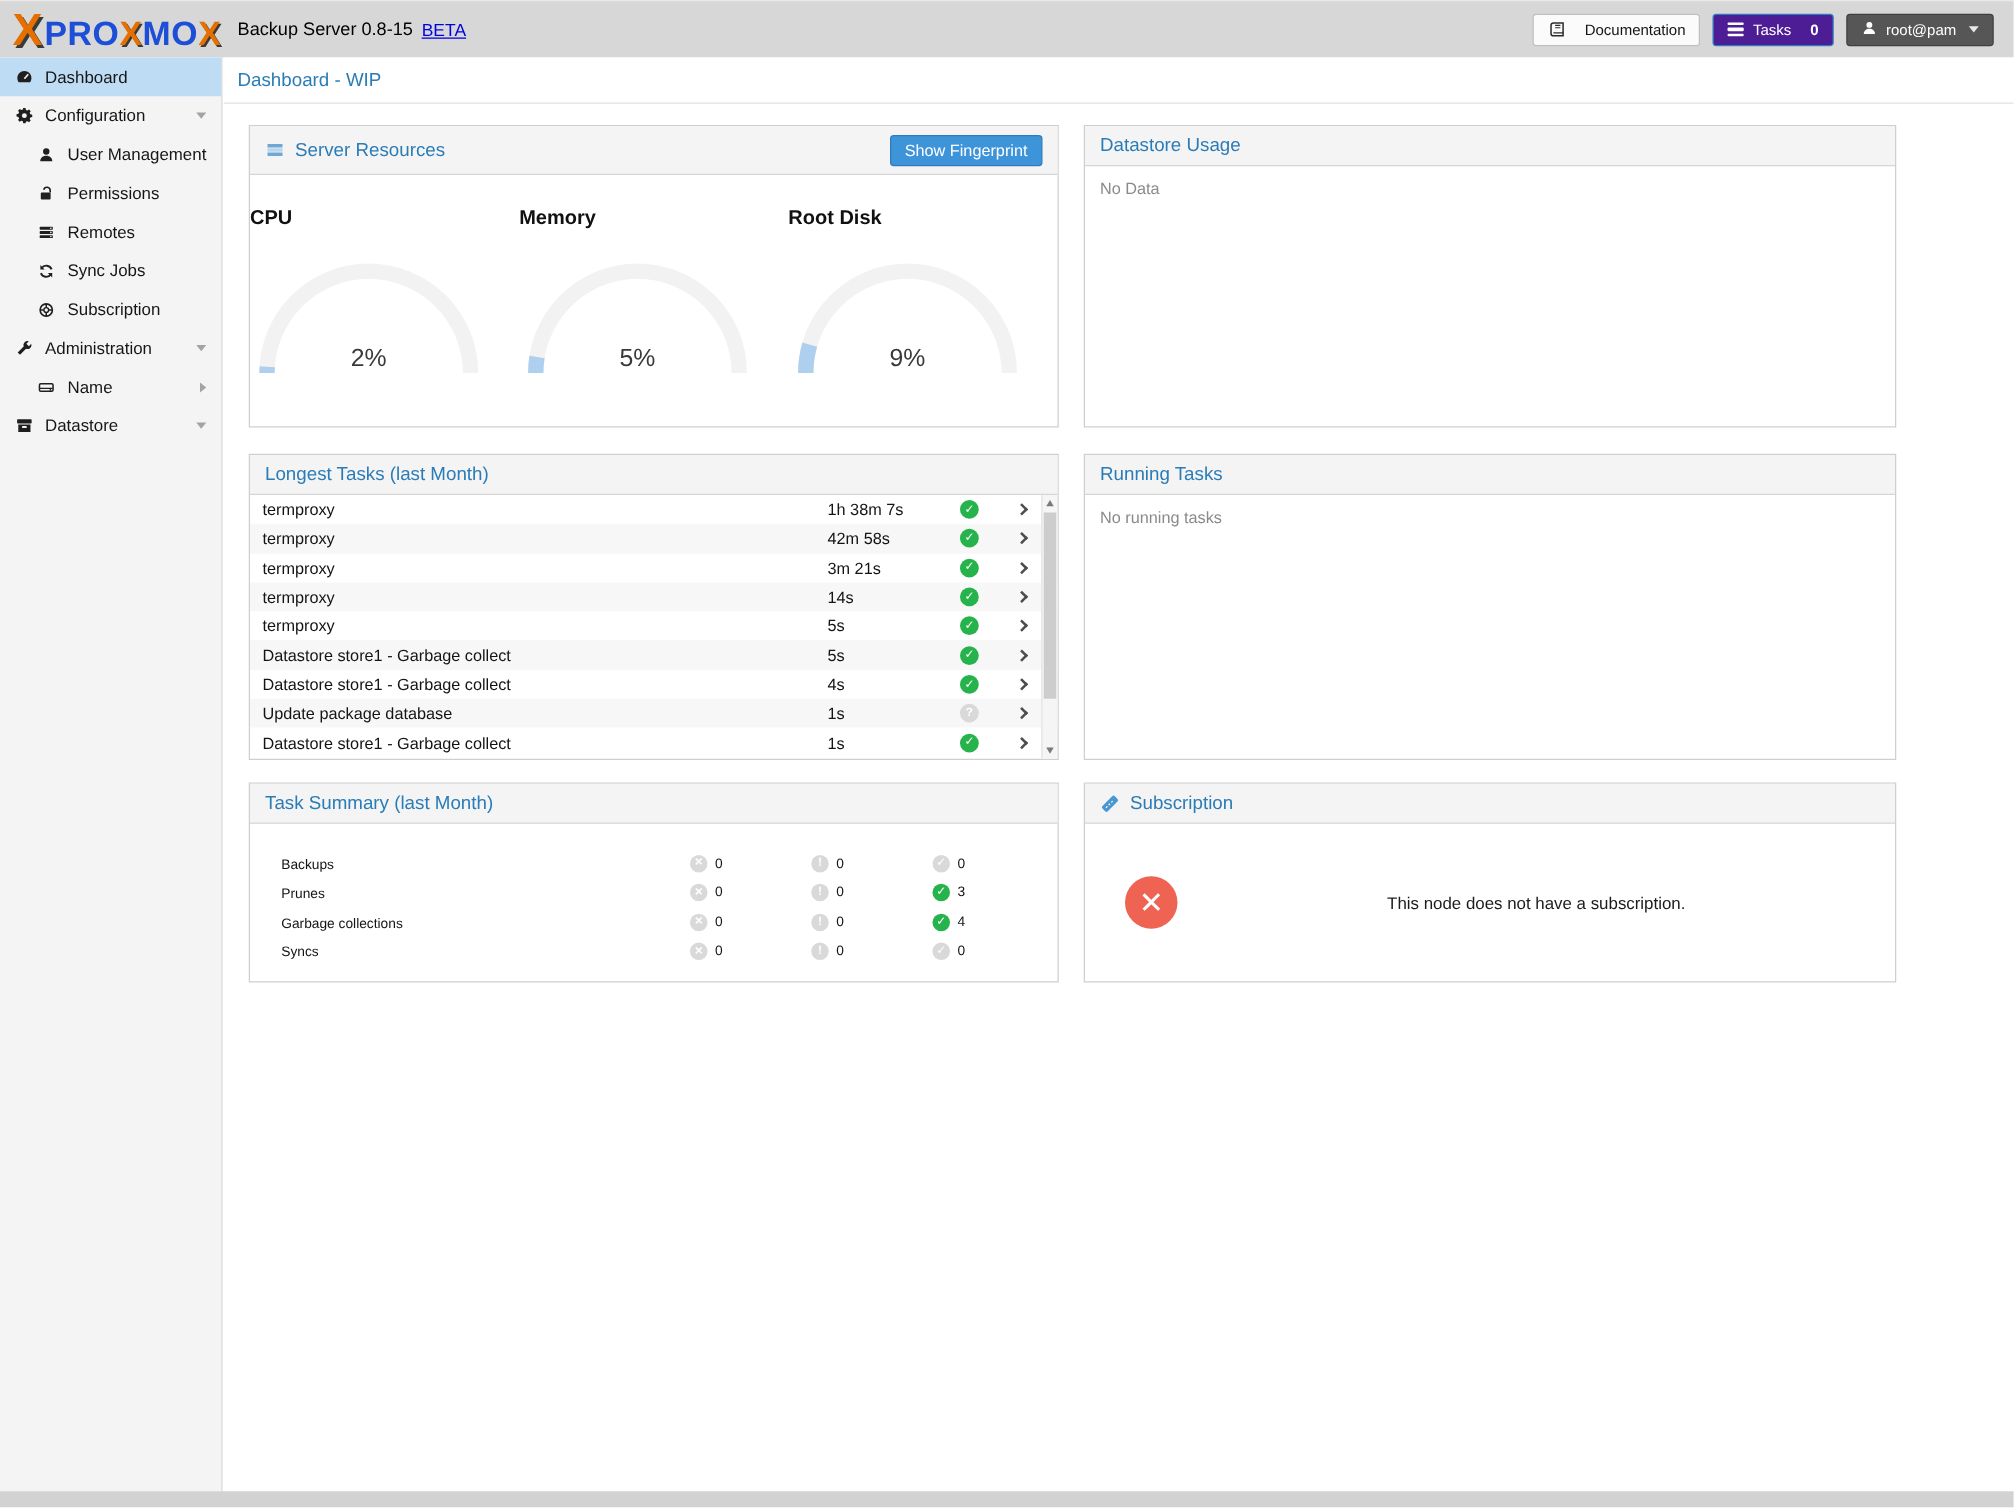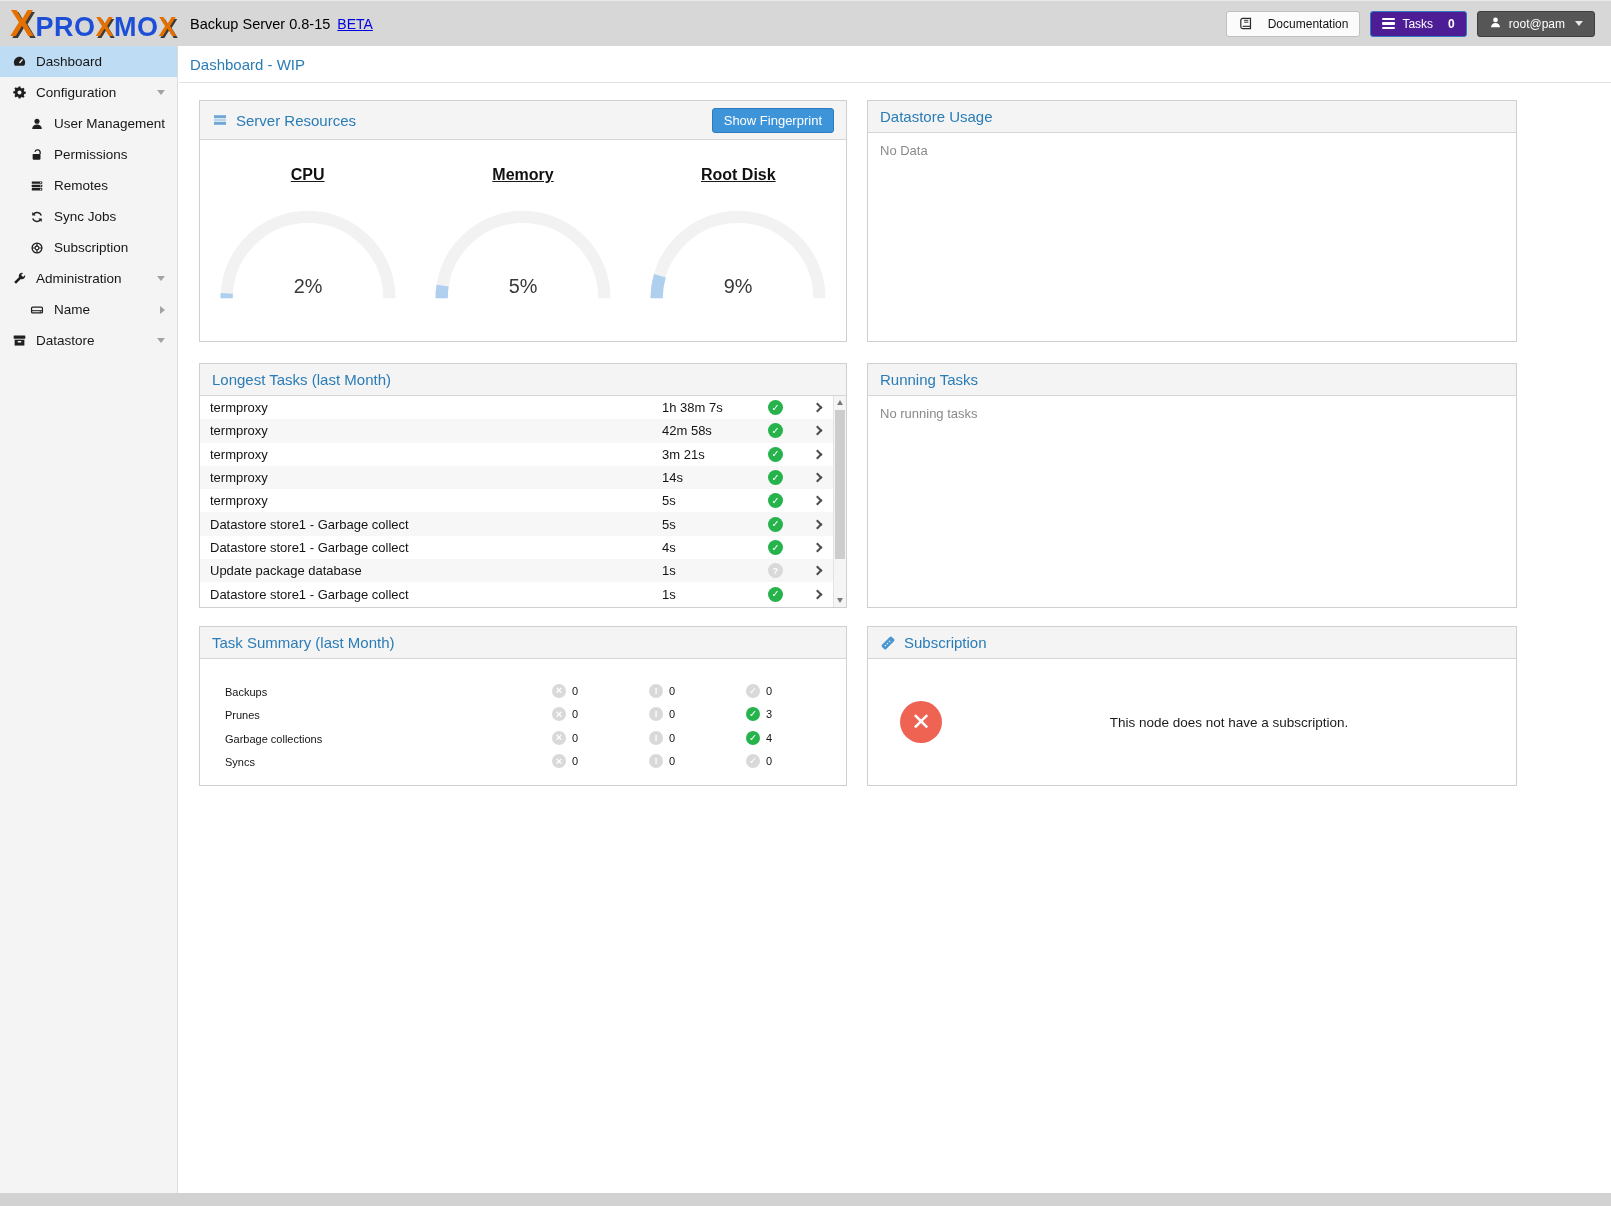--- a/index.html
+++ b/index.html
@@ -47,21 +47,21 @@
   .panel { border:1px solid #cfcfcf; background:#fff; display:flex; flex-direction:column; width:100%; }
   .panel-header { background:#f4f4f4; border-bottom:1px solid #d6d6d6; display:flex; align-items:center; padding:0 12px; flex:0 0 32px; }
   .panel-header.tall { flex:0 0 39px; }
   .panel-title { color:#2a7cb7; font-size:15px; }
   .ph-icon { margin-right:8px; display:inline-flex; }
   .panel-body { flex:1; position:relative; overflow:hidden; }
   .empty-text { padding:10px 12px; color:#8a8a8a; font-size:13px; }
 
   
   .gauges { display:flex; height:100%; }
-  .gauge { flex:1; display:flex; flex-direction:column; align-items:center; padding-top:26px;text-decoration:underline; }
+  .gauge { flex:1; display:flex; flex-direction:column; align-items:flex-start; padding-top:26px; }
   .gauge-label { font-weight:bold; font-size:16px; color:#111; }
   .gauge svg { margin-top:14px; }
   .gauge-track { fill:none; stroke:#f2f2f2; stroke-width:13; }
   .gauge-value { fill:none; stroke:#aed0ee; stroke-width:13; }
   .gauge-text { font-size:21px; fill:#3a3a3a; text-anchor:middle; font-family:"Liberation Sans","DejaVu Sans",sans-serif; }
   .fingerprint-btn { margin-left:auto; background:#3d94d9; color:#fff; border:1px solid #2e7cbf; border-radius:3px; font-size:13px; padding:4px 11px; cursor:pointer; font-family:inherit; }
 
   
   .du-header { display:flex; height:30px; border-bottom:1px solid #c8c8c8; font-size:13px; color:#3f3f3f; }
   .du-cell { padding:0 10px; display:flex; align-items:center; border-right:1px solid #d8d8d8; cursor:pointer; }

